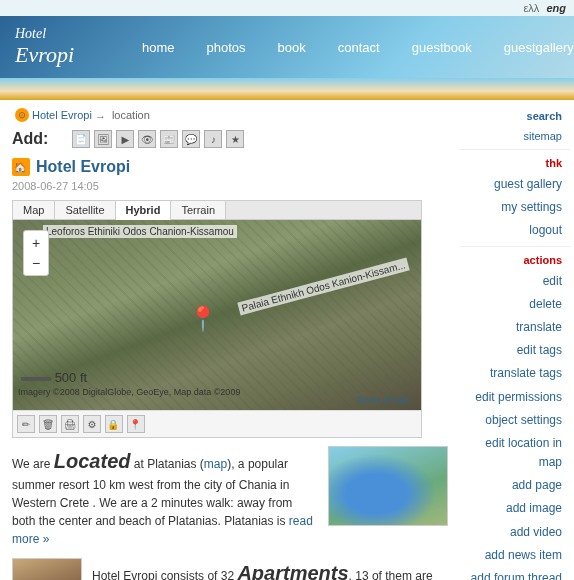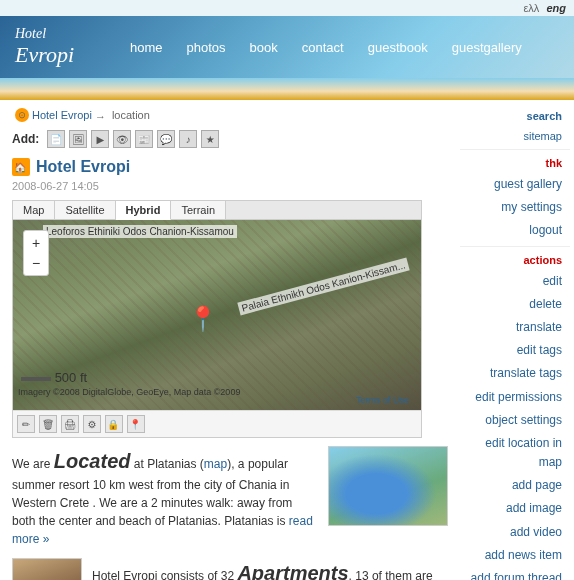--- a/index.html
+++ b/index.html
@@ -25,21 +25,21 @@
     }
     .logo {
       font-family: Georgia, serif;
       color: white;
       font-size: 22px;
       font-style: italic;
       padding: 0 15px;
       min-width: 130px;
     }
     .logo .hotel { font-size: 14px; }
-    nav { display: flex; gap: 24px; align-items: center; }
+    nav { display: flex; gap: 32px; align-items: center; margin-left: 12px; }
     nav a {
       color: white;
       text-decoration: none;
       font-size: 13px;
       font-weight: normal;
     }
 
     
     .beach-strip {
       height: 22px;
@@ -83,23 +83,23 @@
     .breadcrumb span { color: #666; margin: 0 3px; }
 
     
     .add-bar {
       display: flex;
       align-items: center;
       margin-bottom: 10px;
       gap: 4px;
     }
     .add-label {
-      font-size: 12px;
-      color: #333;
-      margin-right: 4px;
+      font-size: 16px;
+      color: #333;
+      margin-right: 20px;
       font-weight: bold;
     }
     .add-icon {
       width: 18px;
       height: 18px;
       background: #ddd;
       border: 1px solid #aaa;
       display: inline-flex;
       align-items: center;
       justify-content: center;

